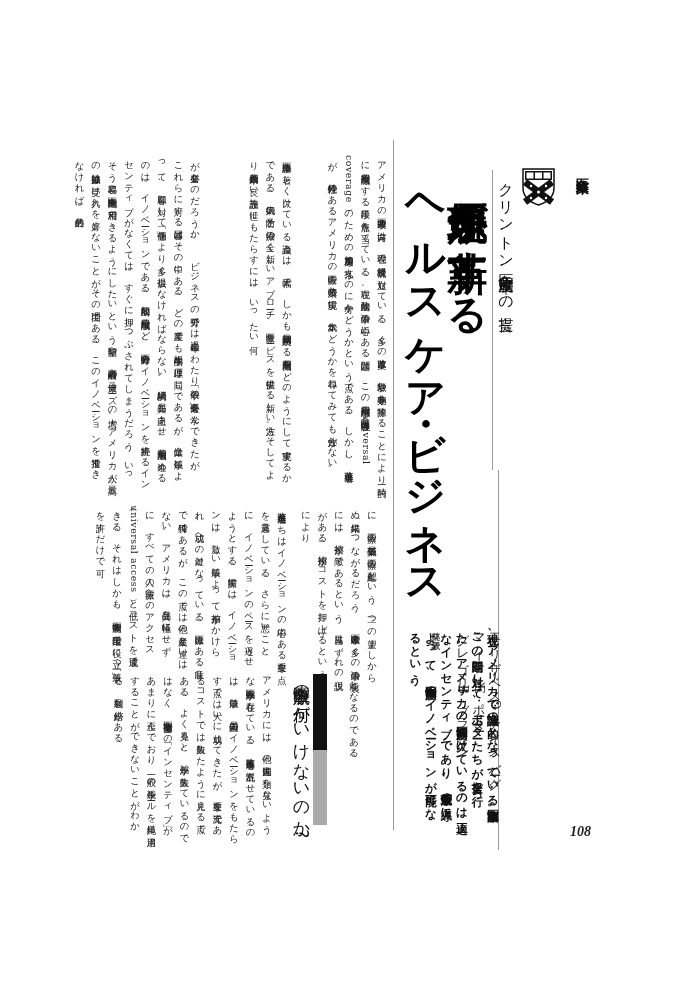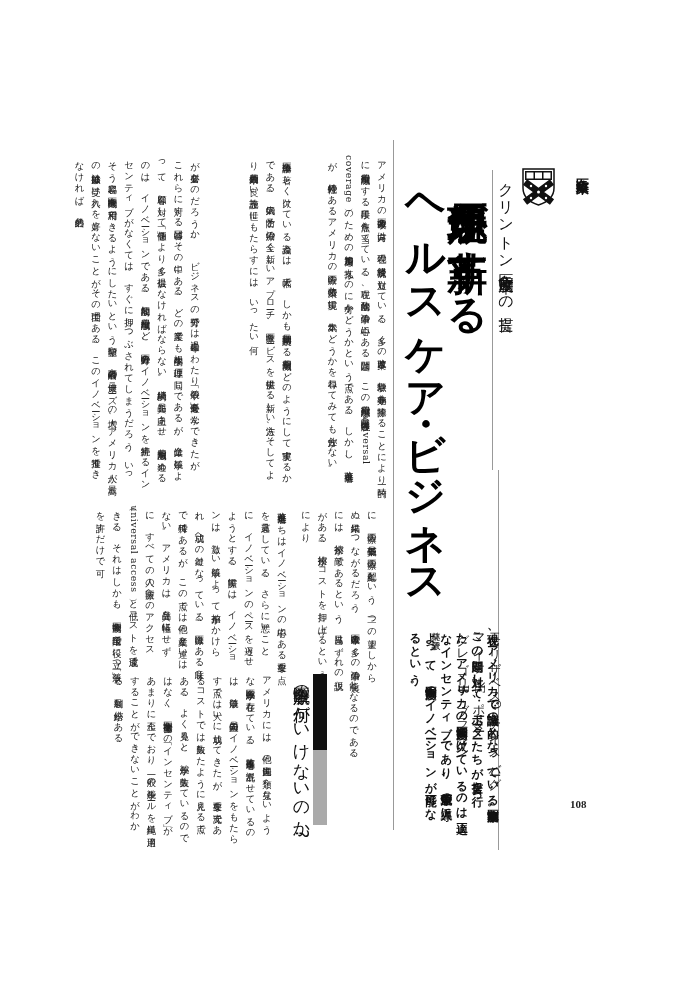--- a/index.html
+++ b/index.html
@@ -46,22 +46,22 @@
                  font-size: 17px; line-height: 20px; color: #111; height: 165px; }
   .section-ending { left: 346px; top: 674px; font-size: 9.3px; line-height: 16px; letter-spacing: 0.6px; }
 
   
   .authors { left: 455px; top: 625px; font-size: 12.5px; line-height: 16px; letter-spacing: 0.5px; }
   .translator { left: 430px; top: 625px; font-size: 9px; line-height: 12px; color: #333; }
   .lead { left: 407px; top: 625px; font-family: "DejaVu Sans", sans-serif; font-weight: bold;
           font-size: 11.5px; line-height: 15.5px; letter-spacing: 0.3px; height: 200px; color: #111; }
   .authors-rule { left: 498px; top: 470px; width: 1px; height: 380px; background: #999; }
 
-  .page-number { left: 570px; top: 798px; font-family: "Liberation Serif", serif;
-                 font-weight: bold; font-size: 11px; color: #222; }
+  .page-number { left: 570px; top: 824px; font-family: "Liberation Serif", serif;
+                 font-style: italic; font-weight: bold; font-size: 14px; color: #222; }
 </style>
 </head>
 <body>
 
 <div class="abs vert section-label">医療政策</div>
 
 <div class="abs shield">
   <svg width="33" height="38" viewBox="0 0 33 38">
     <path d="M1 1 H32 V20 Q32 32 16.5 37 Q1 32 1 20 Z" fill="#fff" stroke="#111" stroke-width="1.5"></path>
     <rect x="3" y="3" width="27" height="9" fill="#111"></rect>

